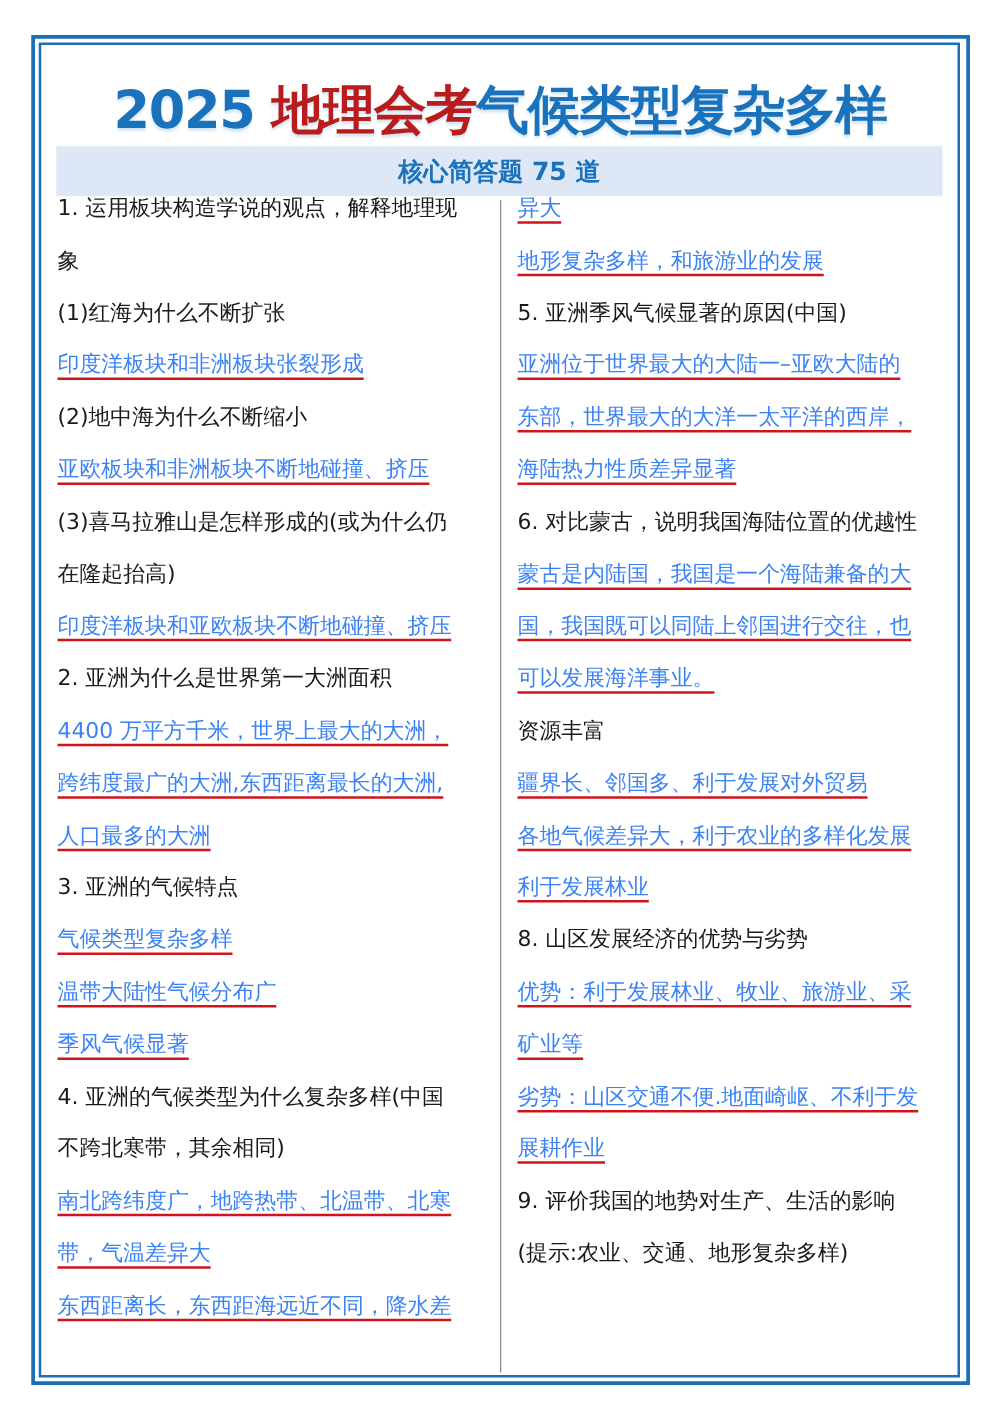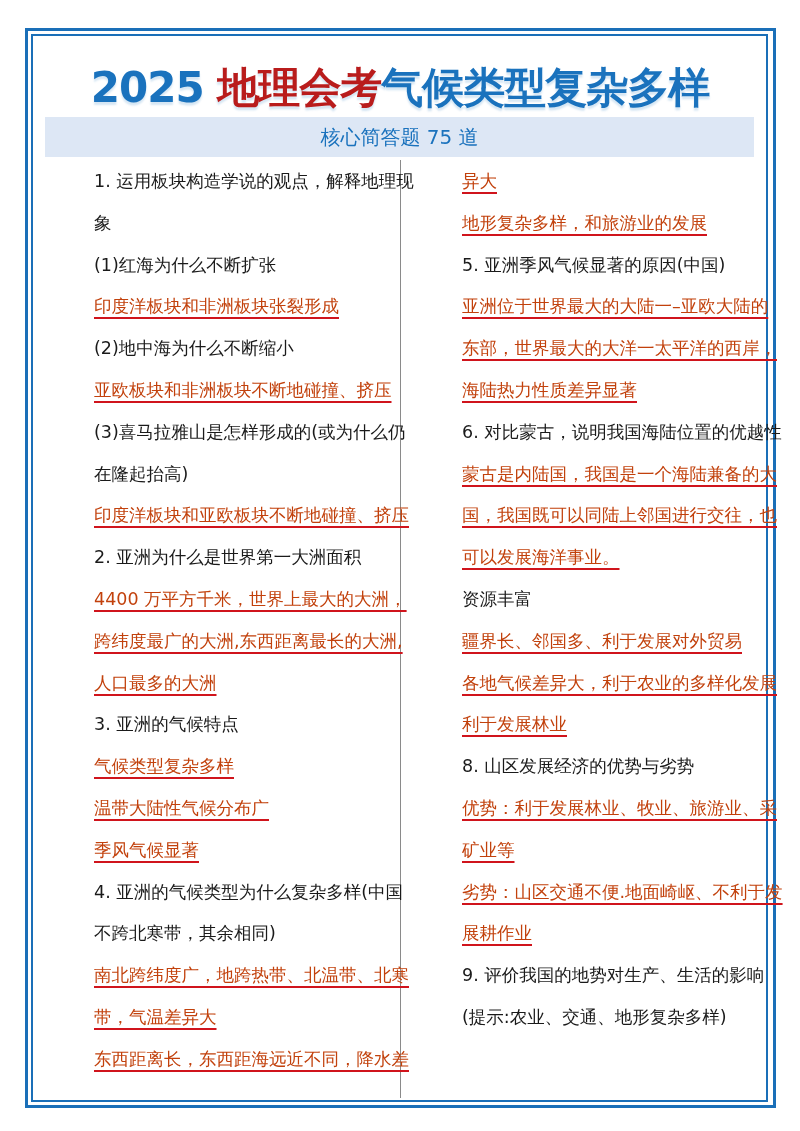--- a/index.html
+++ b/index.html
@@ -10,28 +10,28 @@
   .frame-inner { position: absolute; left: 31px; top: 34px; width: 737px; height: 1068px;
                  border: 2px solid #1a6fb8; box-sizing: border-box; background: #fff; }
   .title { position: absolute; left: 0; top: 60px; width: 800px; text-align: center;
            font-size: 42px; font-weight: bold; letter-spacing: -1px; line-height: 56px;
            font-family: "DejaVu Sans", sans-serif; }
   .title .blue { color: #1a72bd; }
   .title .red { color: #b91c1c; }
   .title span { text-shadow: 0 3px 2px rgba(26,114,189,0.18); }
   .band { position: absolute; left: 45px; top: 117px; width: 709px; height: 40px;
           background: #dde7f5; text-align: center; }
-  .band span { color: #1a72bd; font-weight: normal; font-size: 20px; line-height: 40px; }
+  .band span { color: #1a72bd; font-weight: bold; font-size: 20px; line-height: 40px; }
   .divider { position: absolute; left: 400px; top: 160px; width: 1px; height: 938px; background: #8a8a8a; }
-  .col { position: absolute; top: 161px; margin-left: 48px; }
+  .col { position: absolute; top: 147px; }
   .col.left { left: 46px; width: 345px; }
   .col.right { left: 414px; width: 345px; }
   .line { height: 41.8px; line-height: 41.8px; font-size: 17.5px; white-space: nowrap; }
   .line.q { color: #1a1a1a; }
-  .line.a { color: #c2410c; }
+  .line.a { color: #3b82f6; }
   .line.a span { text-decoration: underline; text-decoration-color: #d0141c;
                  text-underline-offset: 5px; text-decoration-thickness: 1.5px; }
 </style>
 </head>
 <body>
 
 <div class="frame-outer"></div>
 <div class="frame-inner"></div>
 
 <div class="title">

